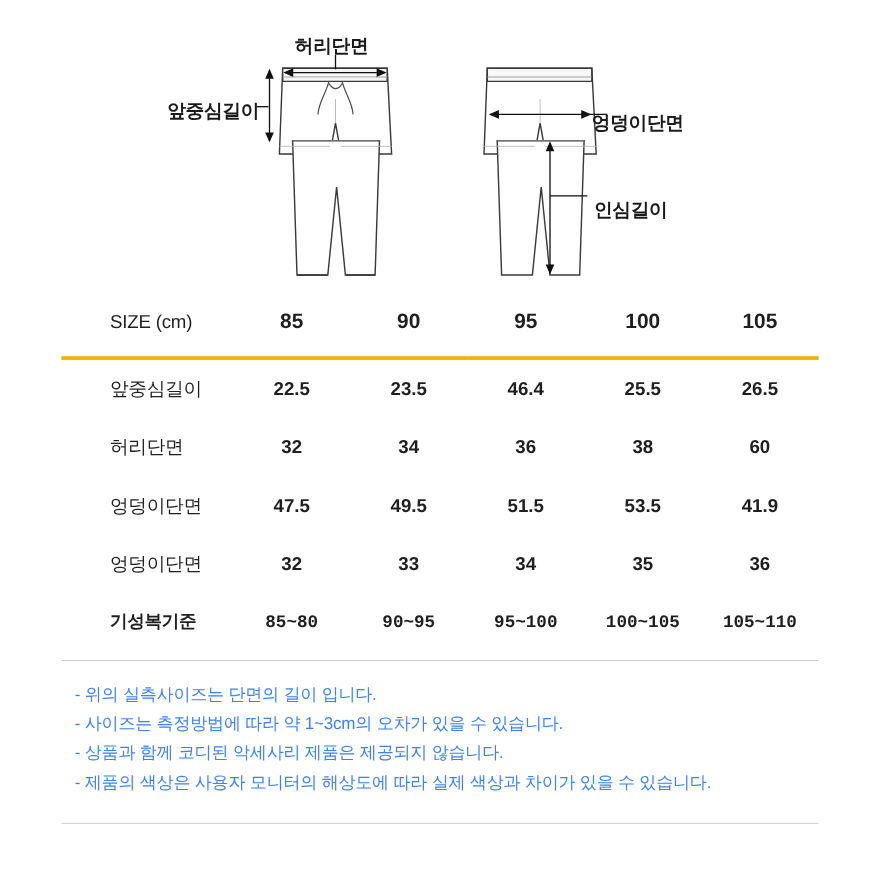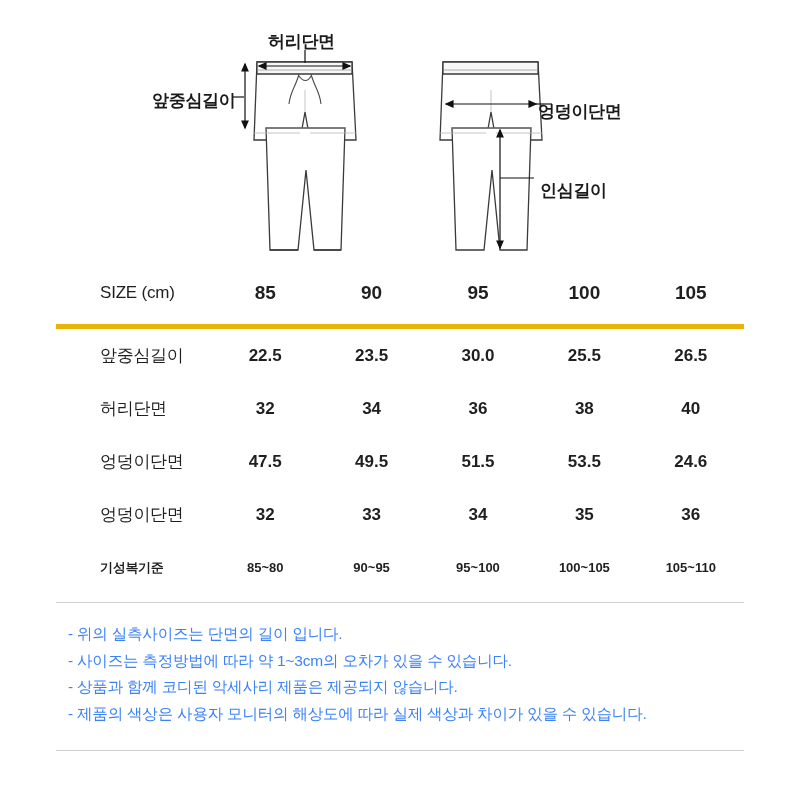--- a/index.html
+++ b/index.html
@@ -64,21 +64,21 @@
     color: #1f1f1f;
     padding: 0;
   }
   table.size-table col.c0 { width: 156px; }
   table.size-table col.cx { width: 106.4px; }
 
   thead th {
     font-weight: bold;
     height: 62px;
     vertical-align: middle;
-    border-bottom: 5px solid #eab308;
+    border-bottom: 3px solid #eab308;
   }
   thead th.head-label {
     text-align: left;
     padding-left: 44px;
     font-size: 17px;
     font-weight: normal;
     letter-spacing: -0.2px;
   }
   thead th.head-size {
     font-size: 19px;
@@ -97,21 +97,22 @@
     font-size: 17px;
     letter-spacing: -0.3px;
   }
   tbody tr.last-row td {
     font-weight: bold;
   }
   tbody tr.last-row td.row-label {
     font-weight: bold;
   }
   tbody tr.last-row td {
-    font-size: 13px;
+    font-size: 16px;
+    font-family: Liberation Mono, monospace;
   }
   .rule {
     width: 688px;
     height: 1px;
     background: #cfcfcf;
     margin: 8px 56px 0 56px;
   }
 
   
   .notes {
@@ -235,39 +236,39 @@
           <th class="head-size">95</th>
           <th class="head-size">100</th>
           <th class="head-size">105</th>
         </tr>
       </thead>
       <tbody>
         <tr>
           <td class="row-label">앞중심길이</td>
           <td>22.5</td>
           <td>23.5</td>
-          <td>30.0</td>
+          <td>46.4</td>
           <td>25.5</td>
           <td>26.5</td>
         </tr>
         <tr>
           <td class="row-label">허리단면</td>
           <td>32</td>
           <td>34</td>
           <td>36</td>
           <td>38</td>
-          <td>40</td>
+          <td>60</td>
         </tr>
         <tr>
           <td class="row-label">엉덩이단면</td>
           <td>47.5</td>
           <td>49.5</td>
           <td>51.5</td>
           <td>53.5</td>
-          <td>24.6</td>
+          <td>41.9</td>
         </tr>
         <tr>
           <td class="row-label">엉덩이단면</td>
           <td>32</td>
           <td>33</td>
           <td>34</td>
           <td>35</td>
           <td>36</td>
         </tr>
         <tr class="last-row">

